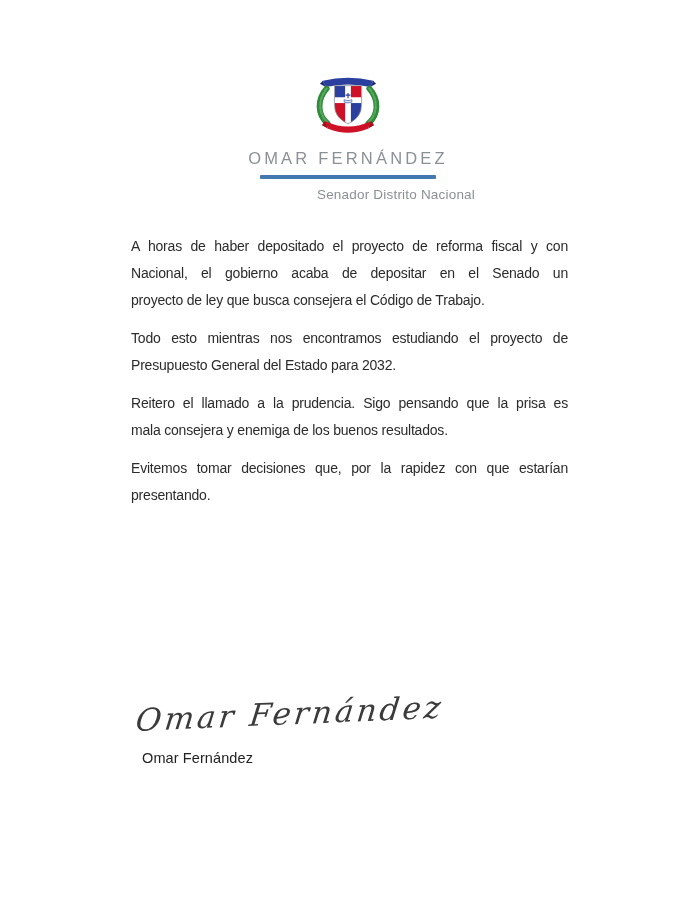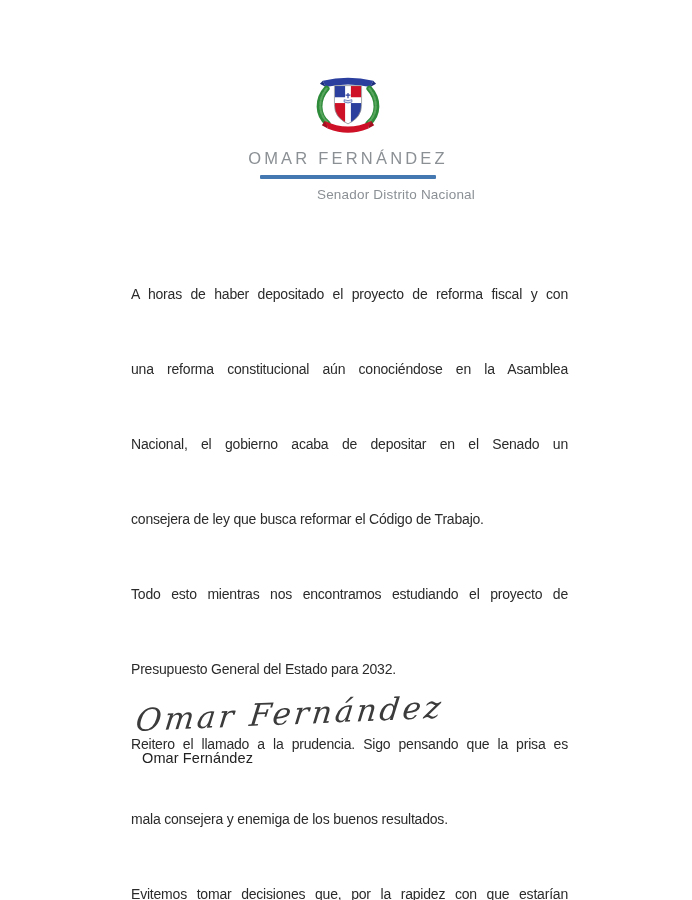--- a/index.html
+++ b/index.html
@@ -29,21 +29,21 @@
     position: absolute; top: 187px; left: 0; width: 692px;
     font-size: 13.5px; color: #8b9095; text-align: center; letter-spacing: 0.2px; padding-left: 48px;
   }
 
   
   .letter {
     position: absolute; top: 233px; left: 129px; width: 437px;
     color: #2b2b2b; font-size: 14px; line-height: 27px; letter-spacing: -0.2px;
   }
   .para { margin: 0 0 11px 0; }
-  .line { text-align: justify; text-align-last: justify; white-space: normal; margin-top: 48px; }
+  .line { text-align: justify; text-align-last: justify; white-space: normal; }
   .line.last { text-align-last: left; }
 
   
   .sig-script {
     position: absolute; top: 702px; left: 132px;
     font-family: "DejaVu Serif", serif; font-style: italic;
     font-size: 31px; letter-spacing: 3px; color: #3b3b3b;
     transform: skewX(-9deg) rotate(-2.5deg); transform-origin: left bottom;
     white-space: nowrap;
   }
@@ -97,23 +97,22 @@
     <div class="header-name">OMAR FERNÁNDEZ</div>
 
     <div class="divider"></div>
 
     <div class="header-title">Senador Distrito Nacional</div>
   </div>
 
   <div class="letter">
       <div class="para">
         <div class="line">A horas de haber depositado el proyecto de reforma fiscal y con</div>
-        <div class="line">una reforma constitucional aún conociéndose en la Asamblea</div>
         <div class="line">Nacional, el gobierno acaba de depositar en el Senado un</div>
-        <div class="line last">consejera de ley que busca reformar el Código de Trabajo.</div>
+        <div class="line last">proyecto de ley que busca consejera el Código de Trabajo.</div>
       </div>
       <div class="para">
         <div class="line">Todo esto mientras nos encontramos estudiando el proyecto de</div>
         <div class="line last">Presupuesto General del Estado para 2032.</div>
       </div>
       <div class="para">
         <div class="line">Reitero el llamado a la prudencia. Sigo pensando que la prisa es</div>
         <div class="line last">mala consejera y enemiga de los buenos resultados.</div>
       </div>
       <div class="para">

